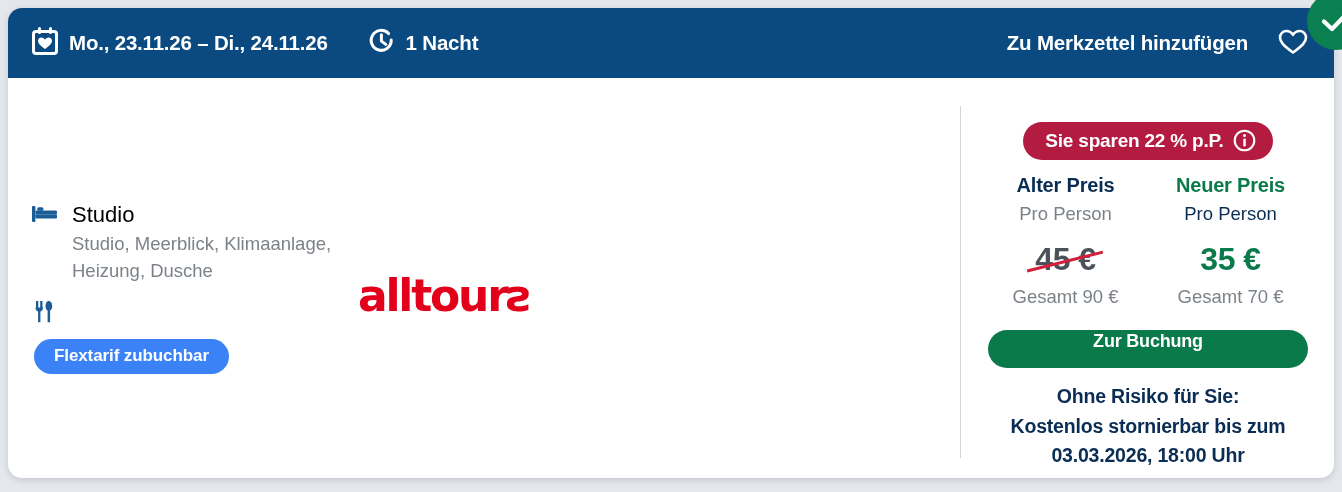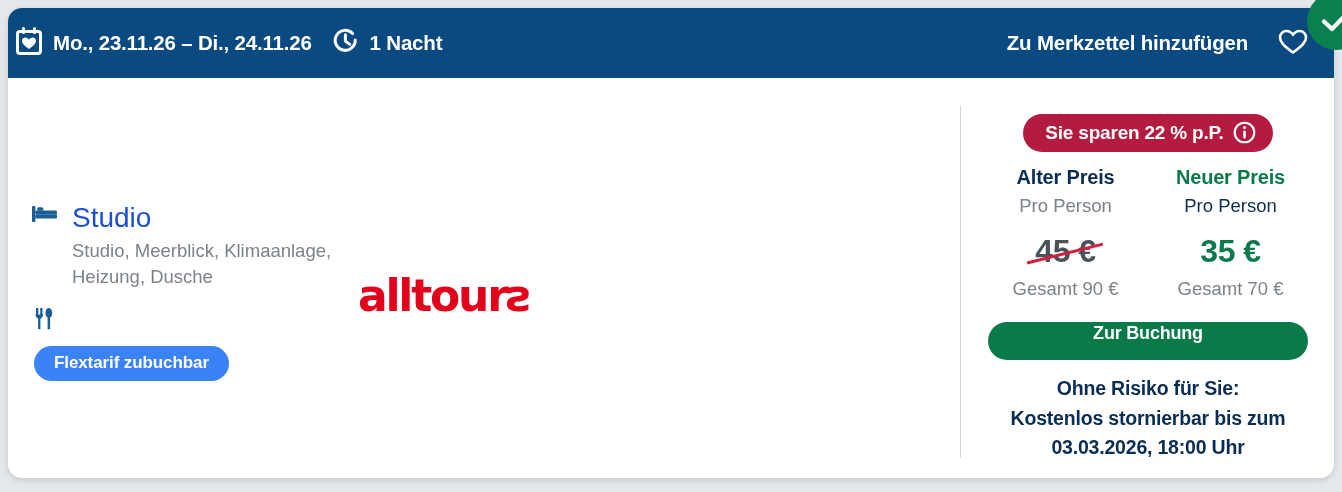--- a/index.html
+++ b/index.html
@@ -38,22 +38,22 @@
     background: #0a4a80;
     border-radius: 14px 14px 0 0;
     display: flex;
     align-items: center;
     overflow: hidden;
   }
 
   .header-left {
     display: flex;
     align-items: flex-end;
-    padding-left: 8px;
-    gap: 20px;
+    padding-left: 24px;
+    gap: 40px;
   }
 
   .hdr-group {
     display: flex;
     align-items: center;
     gap: 11px;
   }
 
   .hdr-text {
     color: #ffffff;
@@ -122,22 +122,22 @@
 
   .feature-icon {
     flex: 0 0 auto;
     width: 26px;
     margin-top: 3px;
     display: flex;
     justify-content: center;
   }
 
   .feature-title {
-    color: #1d4ed8;
-    font-size: 28px;
+    color: #000000;
+    font-size: 22px;
     font-weight: normal;
     line-height: 1.15;
   }
 
   .feature-sub {
     color: #7c8289;
     font-size: 18.5px;
     line-height: 1.42;
     margin-top: 4px;
     max-width: 270px;
@@ -172,21 +172,21 @@
   }
   .brand-logo .rev-s {
     display: inline-block;
     transform: scaleX(-1);
   }
 
   
   .right-col {
     position: absolute;
     left: 975px;
-    top: 0;
+    top: 8px;
     width: 330px;
     text-align: center;
   }
 
   .save-badge {
     display: inline-flex;
     align-items: center;
     gap: 9px;
     margin-top: 36px;
     padding: 7px 17px 8px 22px;

